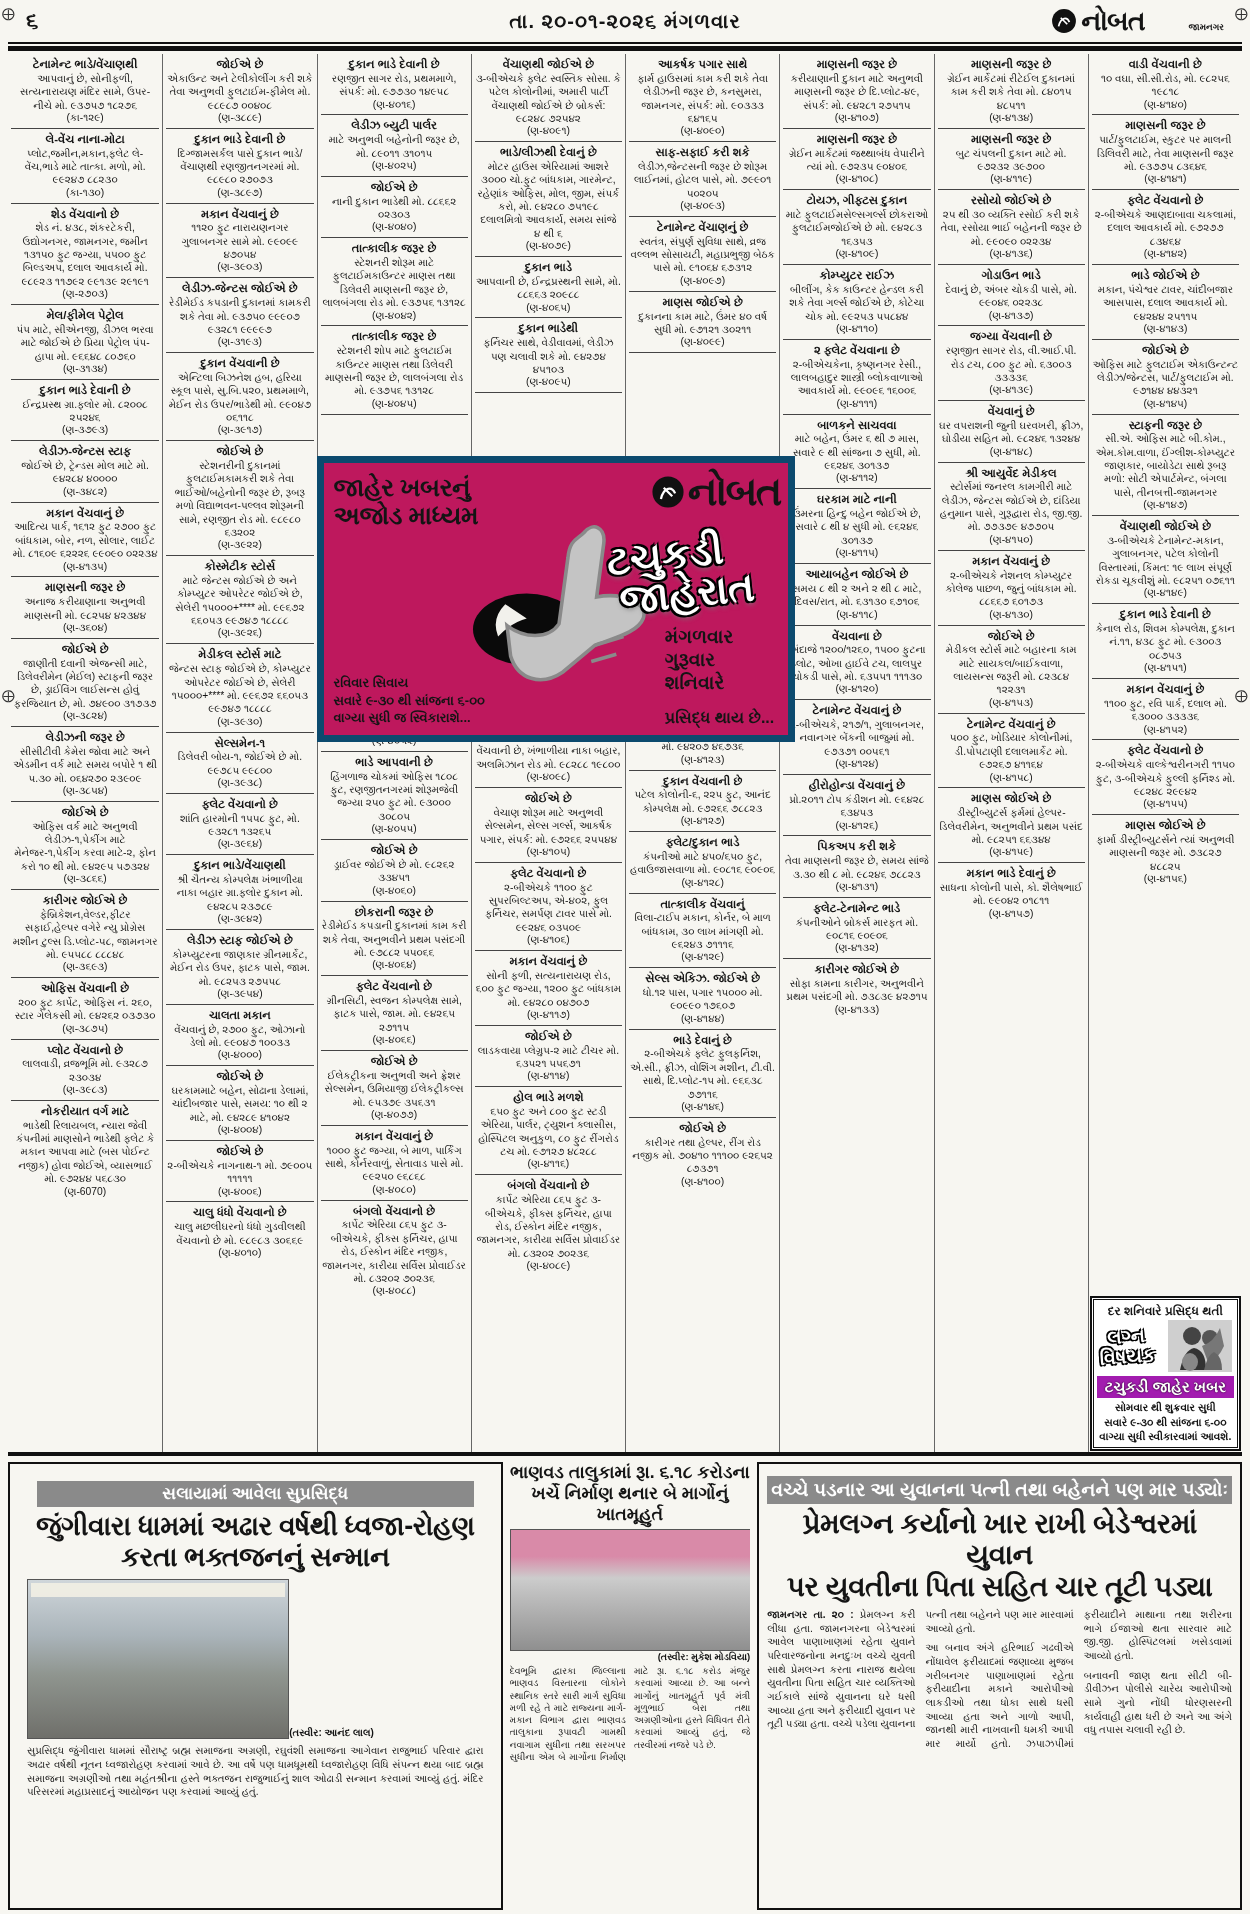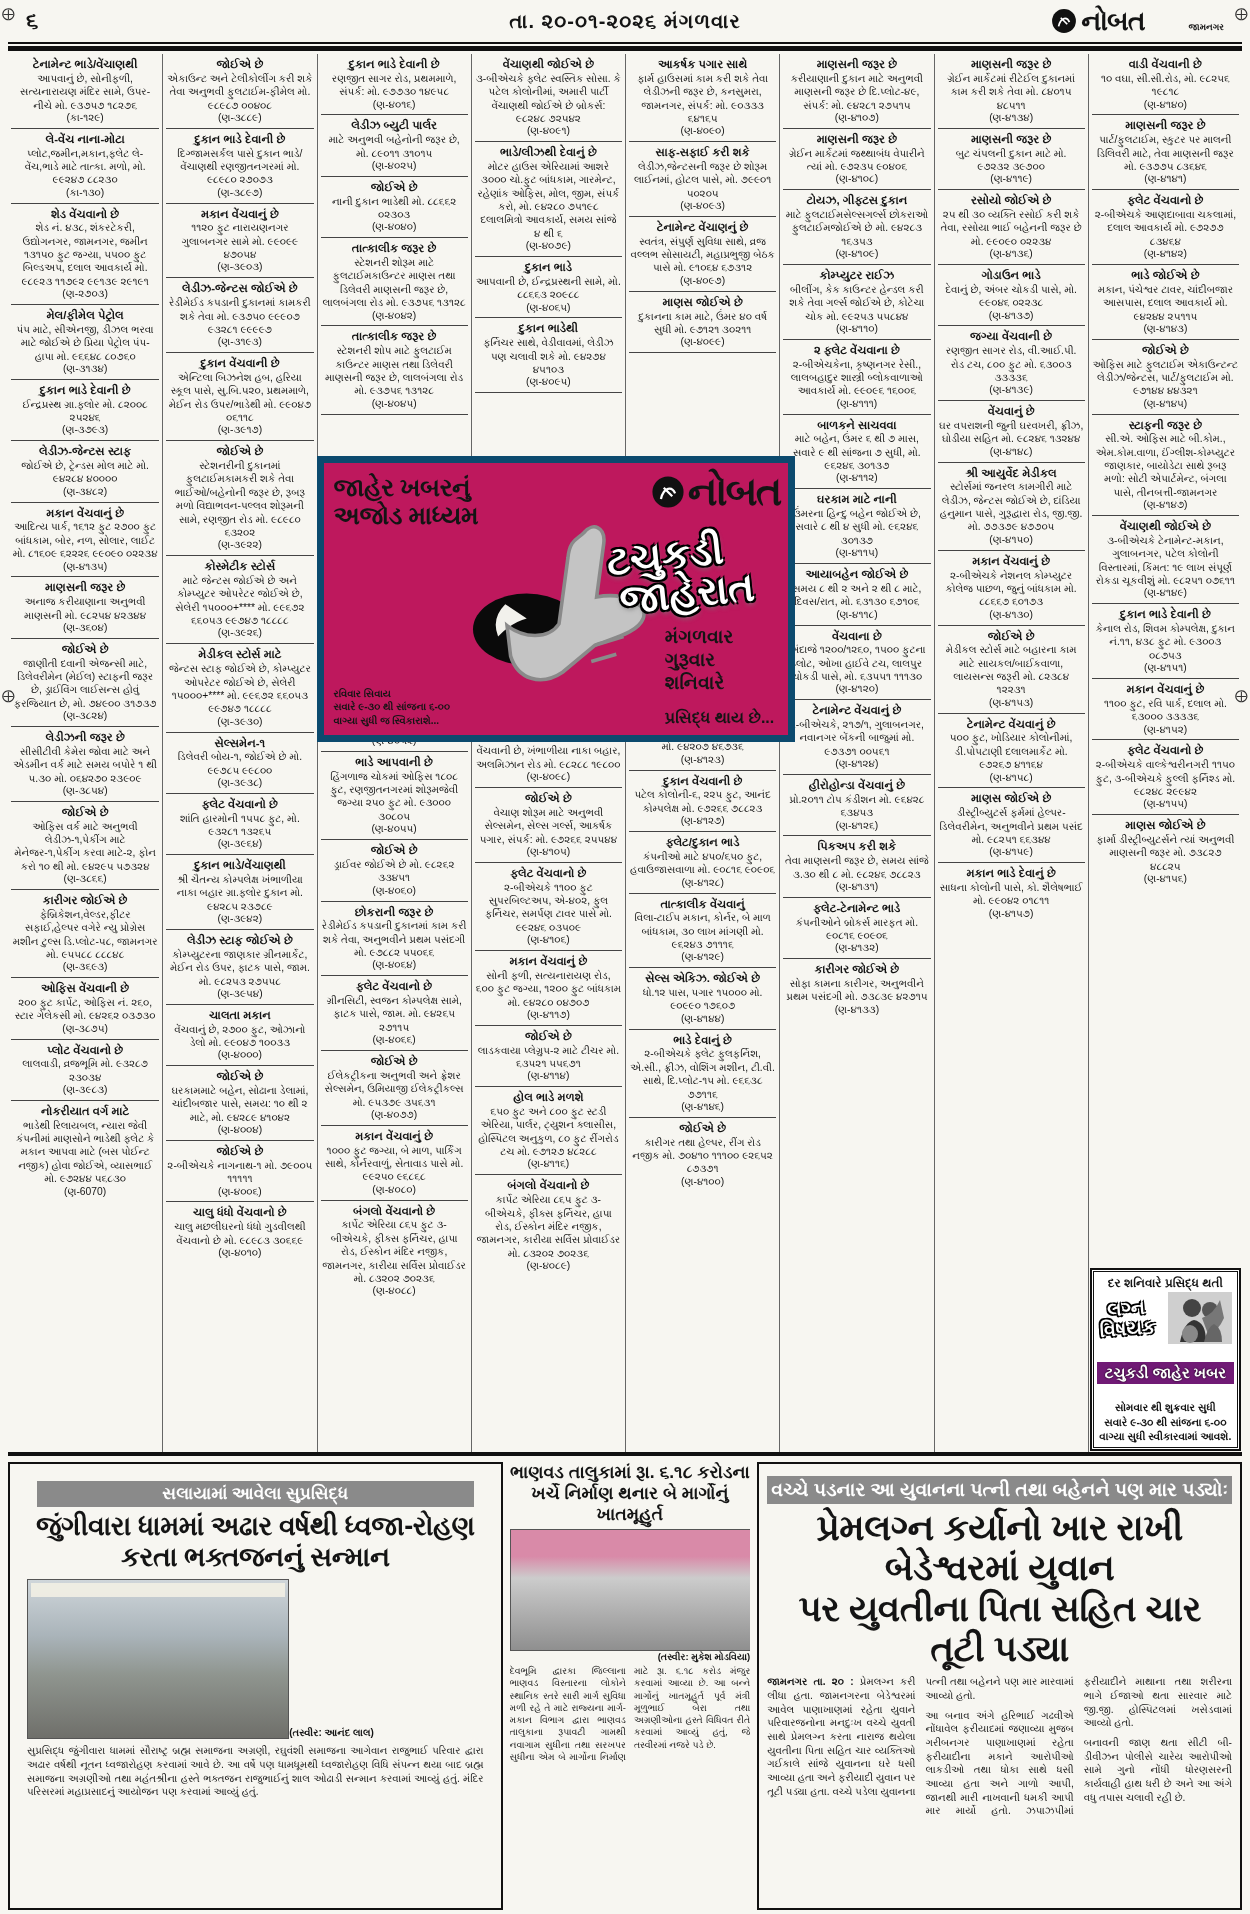--- a/index.html
+++ b/index.html
@@ -32,30 +32,30 @@
   .promo-head{position:absolute;left:10px;top:10px;font-weight:900;font-size:25px;line-height:1.12;letter-spacing:-0.5px;}
   .promo-logo{position:absolute;right:8px;top:6px;display:flex;align-items:center;gap:3px;}
   .promo-logo .emb{width:34px;height:34px;}
   .promo-logo .nb{font-size:40px;font-weight:900;letter-spacing:-2px;}
   .promo-fancy{position:absolute;right:6px;top:72px;width:230px;text-align:center;font-weight:900;font-size:40px;line-height:1.0;
                color:#fff;transform:rotate(-6deg);
                text-shadow:-2px -2px 0 #000,2px -2px 0 #000,-2px 2px 0 #000,2px 2px 0 #000,0 3px 5px #777;}
   .promo-fancy div:last-child{margin-left:36px;}
   .promo-days{position:absolute;right:14px;top:163px;font-weight:900;font-size:19px;line-height:1.2;}
   .promo-days .pp{font-weight:900;font-size:16px;margin-top:14px;}
-  .promo-note{position:absolute;left:10px;bottom:8px;font-weight:bold;font-size:10px;line-height:1.35;}
+  .promo-note{position:absolute;left:10px;bottom:8px;font-weight:bold;font-size:13px;line-height:1.35;}
   .hand{position:absolute;left:26%;top:48px;width:230px;height:215px;}
   
   .lagn{position:absolute;left:2px;right:2px;bottom:2px;border:3px double #111;outline:1px solid #111;
         background:#fff;padding:4px 3px;text-align:center;}
   .lagn .l1{font-weight:bold;font-size:12px;}
   .lagn .mid{display:flex;align-items:center;justify-content:space-between;padding:2px 2px;}
   .lagn .fancy{font-weight:900;font-size:19px;line-height:1.05;color:#fff;transform:rotate(-4deg);
                text-shadow:-1.5px -1.5px 0 #000,1.5px -1.5px 0 #000,-1.5px 1.5px 0 #000,1.5px 1.5px 0 #000;}
-  .lagn .band{background:#701a75;color:#fff;font-weight:900;font-size:15px;padding:2px 0;margin:16px 0;
+  .lagn .band{background:#a21caf;color:#fff;font-weight:900;font-size:15px;padding:2px 0;margin:2px 0;
               text-shadow:0 0 2px #000;}
   .lagn .l2{font-weight:bold;font-size:10.5px;line-height:1.35;}
   
   .bottom{display:flex;gap:7px;padding:6px 8px 0 8px;height:448px;}
   .art{overflow:hidden;}
   .art-left{width:37%;border:2px solid #111;padding:17px;}
   .art-mid{width:19.5%;}
   .art-right{flex:1;border:2px solid #111;padding:12px 8px;}
   .kicker{background:#8a8a8a;color:#fff;font-weight:bold;font-size:17px;text-align:center;padding:3px 0;margin:0 10px 4px 10px;}
   .hl-left{font-weight:900;font-size:27px;line-height:1.15;text-align:center;letter-spacing:-0.5px;}
@@ -64,21 +64,21 @@
            border:1px solid #555;position:relative;flex:none;}
   .photo-l .bnr{position:absolute;top:3px;left:3px;right:3px;height:14px;background:#f2efe4;opacity:.9;}
   .cap-l{font-size:10px;font-weight:bold;align-self:flex-end;}
   .body-sm{font-size:10.2px;line-height:1.35;text-align:justify;margin-top:5px;}
   .hl-mid{font-weight:900;font-size:17.5px;line-height:1.2;text-align:center;}
   .photo-m{width:100%;height:120px;margin-top:4px;border:1px solid #555;
            background:linear-gradient(180deg,#d98aa8 0%,#d98aa8 22%,#cccccc 40%,#8f8f8f 100%);}
   .cap-m{font-size:9.5px;font-weight:bold;text-align:right;}
   .body-mid{font-size:9.3px;line-height:1.32;text-align:justify;column-count:2;column-gap:8px;margin-top:2px;}
   .strap{background:#8a8a8a;color:#fff;font-weight:bold;font-size:19px;text-align:center;padding:3px 0;}
-  .hl-right{font-weight:900;font-size:36px;line-height:1.12;text-align:center;letter-spacing:-0.5px;margin:4px 0 6px 0;}
+  .hl-right{font-weight:900;font-size:28px;line-height:1.12;text-align:center;letter-spacing:-0.5px;margin:4px 0 6px 0;}
   .body-right{font-size:10.2px;line-height:1.34;text-align:justify;column-count:3;column-gap:10px;}
   .body-right p{margin:0 0 6px 0;}
   .regmark{position:absolute;font-size:13px;color:#333;}
 </style>
 </head>
 <body>
 
 <div class="page">
   <span class="regmark" style="left:2px;top:6px;">⨁</span>
   <span class="regmark" style="right:2px;top:6px;">⨁</span>

